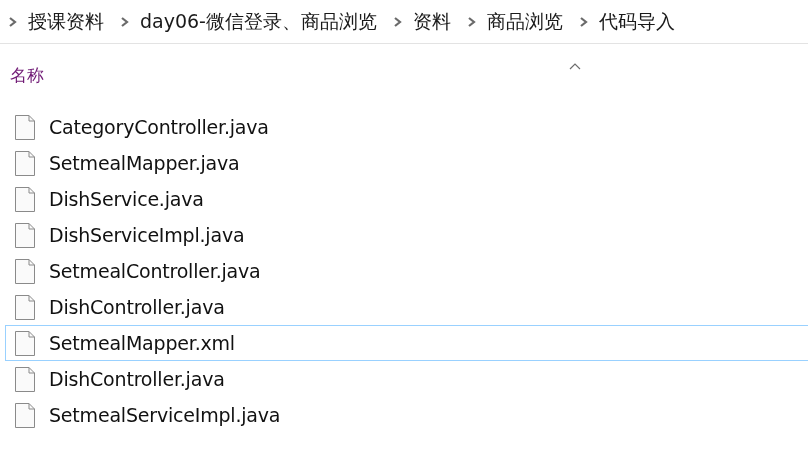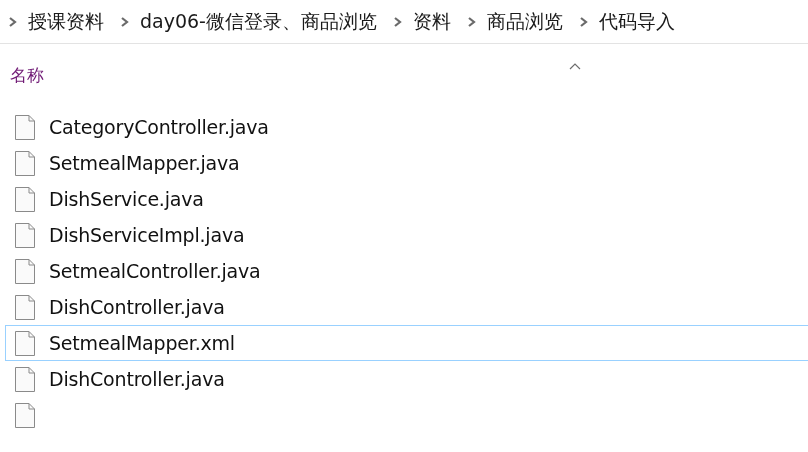--- a/index.html
+++ b/index.html
@@ -201,14 +201,15 @@
         <path d="M0.5 0.5 H14 L19.5 6 V24.5 H0.5 Z" fill="#fafafa" stroke="#8a8a8a" stroke-width="1"></path>
         <path d="M14 0.5 V6 H19.5" fill="none" stroke="#8a8a8a" stroke-width="1"></path>
       </svg>
     <span class="file-name">DishController.java</span>
   </div>
   <div class="file-row">
     <svg class="file-icon" viewBox="0 0 20 25">
         <path d="M0.5 0.5 H14 L19.5 6 V24.5 H0.5 Z" fill="#fafafa" stroke="#8a8a8a" stroke-width="1"></path>
         <path d="M14 0.5 V6 H19.5" fill="none" stroke="#8a8a8a" stroke-width="1"></path>
       </svg>
+    <span class="file-name">SetmealServiceImpl.java</span>
   </div>
 </div>
 
 </body></html>

